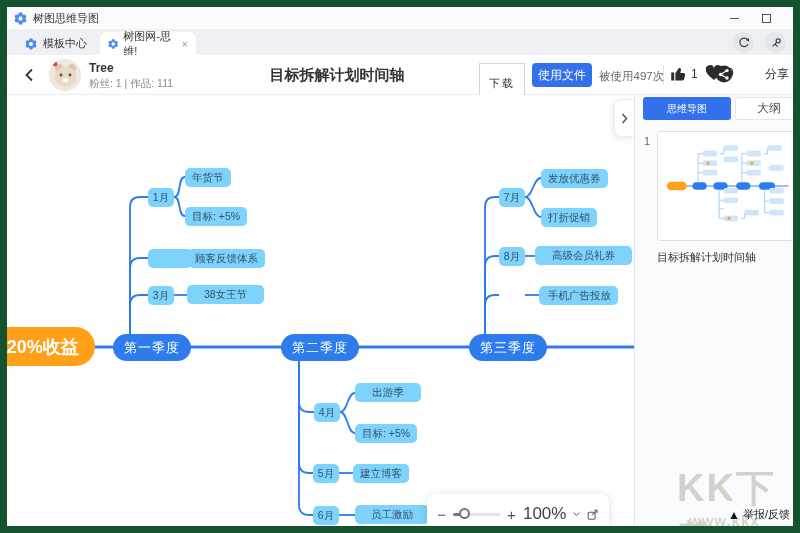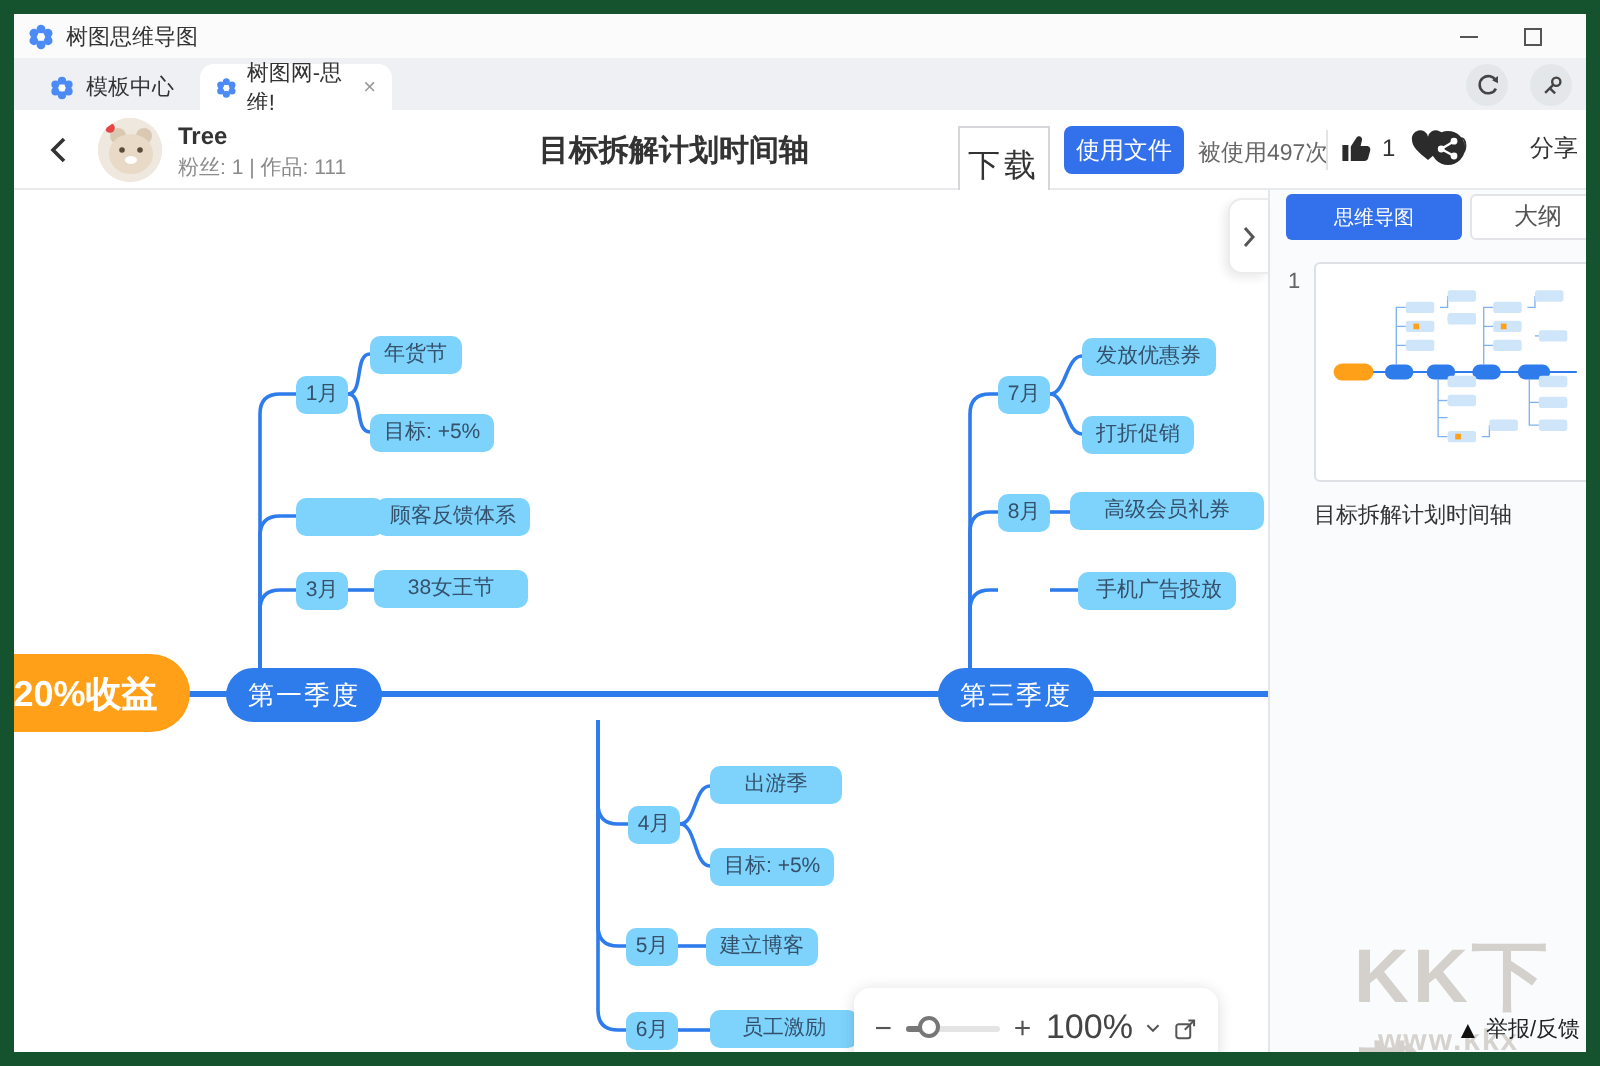--- a/index.html
+++ b/index.html
@@ -31,21 +31,21 @@
   .header { position:absolute; left:0; top:48px; width:800px; height:40px; background:#fff;
             border-bottom:1px solid #E8EAEC; }
   .back-btn { position:absolute; left:14px; top:12px; width:16px; height:16px; display:flex; align-items:center; justify-content:center; }
   .avatar { position:absolute; left:42px; top:4px; width:32px; height:32px; border-radius:50%;
             background:#EDE6DC; overflow:hidden; }
   .author-name { position:absolute; left:82px; top:6px; font-size:12px; font-weight:bold; color:#333; }
   .author-stats { position:absolute; left:82px; top:22px; font-size:10.5px; color:#8a8a8a; }
   .doc-title { position:absolute; left:240px; top:11px; width:180px; text-align:center;
                font-size:15px; font-weight:bold; color:#333; }
   .btn-outline { position:absolute; left:472px; top:8px; width:46px; height:40px; border:1px solid #D4D6D9;
-                 border-radius:0; background:#fff; font-size:16px; color:#333; display:flex;
+                 border-radius:0; background:#fff; font-size:11px; color:#333; display:flex;
                  align-items:center; justify-content:center; letter-spacing:2px; }
   .btn-primary { position:absolute; left:525px; top:8px; width:60px; height:24px; border:none;
                  border-radius:4px; background:#3370EB; font-size:12px; color:#fff; display:flex;
                  align-items:center; justify-content:center; }
   .usage { position:absolute; left:592px; top:14px; font-size:11.5px; color:#666; }
   .hdr-divider { position:absolute; left:656px; top:10px; width:1px; height:20px; background:#E3E3E3; }
   .social { position:absolute; top:10px; display:flex; align-items:center; gap:4px; font-size:12px; color:#333; }
 
   
   .canvas { position:absolute; left:0; top:88px; width:627px; height:445px; background:#fff; overflow:hidden; }
@@ -245,20 +245,21 @@
           <path d="M333 317 C341 317 340 298 348 298"></path>
           <path d="M333 317 C341 317 340 338 348 338"></path>
           <path d="M332 378 H346"></path>
           <path d="M332 420 H348"></path>
         </g>
       </g>
     </svg>
 
     <div class="rootnode">+20%收益</div>
     <div class="qnode" style="left:106px; top:239px;">第一季度</div>
+    <div class="qnode" style="left:274px; top:239px;">第二季度</div>
     <div class="qnode" style="left:462px; top:239px;">第三季度</div>
 
     <div class="leaf month" style="left:141px; top:93px;">1月</div>
     <div class="leaf" style="left:178px; top:73px;">年货节</div>
     <div class="leaf" style="left:178px; top:112px;">目标: +5%</div>
 
     <div class="leaf month" style="left:141px; top:154px;padding-left:44px;">2月</div>
     <div class="leaf" style="left:181px; top:154px;">顾客反馈体系</div>
 
     <div class="leaf month" style="left:141px; top:191px;">3月</div>

